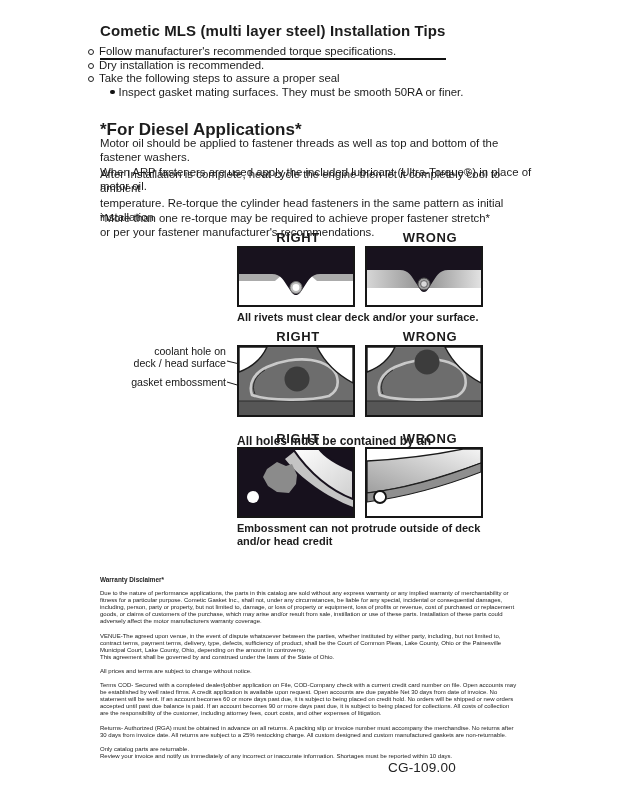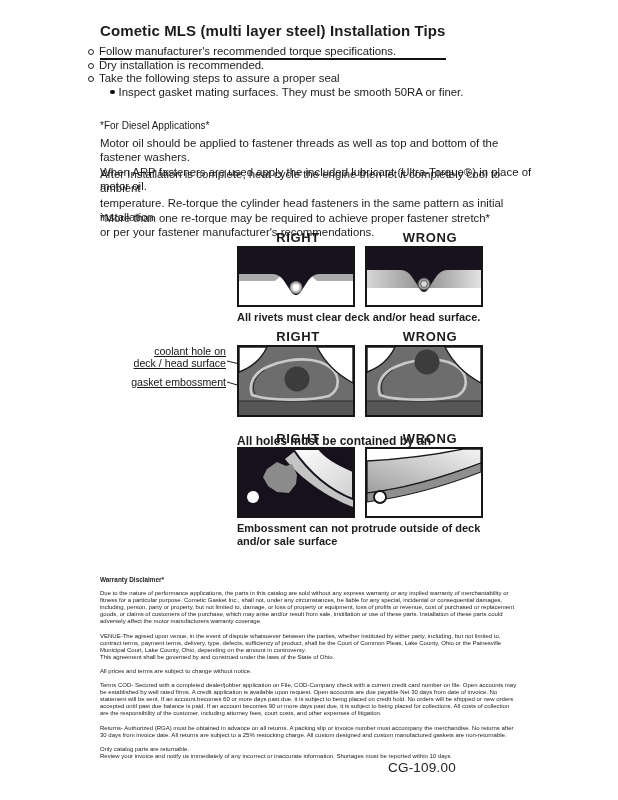--- a/index.html
+++ b/index.html
@@ -7,36 +7,36 @@
   .abs{position:absolute;}
   
   .doc-title{left:100px;top:22px;font-size:15px;font-weight:bold;border-bottom:2px solid #111;padding-bottom:19px;letter-spacing:.1px;}
   
   .bullets{left:88px;top:45px;width:450px;font-size:11.4px;line-height:13.6px;}
   .b-row{display:flex;align-items:flex-start;}
   .b-ring{width:4px;height:4px;border:1.2px solid #222;border-radius:50%;margin:4px 5px 0 0;flex:none;}
   .b-sub{margin-left:22px;}
   .b-dot{width:4.6px;height:4.6px;background:#111;border-radius:50%;margin:4px 4px 0 0;flex:none;}
   
-  .diesel-h{left:100px;top:120px;font-size:10px;font-weight:normal;}
+  .diesel-h{left:100px;top:120px;font-size:17px;font-weight:bold;}
   .para{left:100px;width:438px;font-size:11.4px;line-height:14.4px;white-space:pre-line;}
   .p1{top:136px;} .p2{top:167px;} .p3{top:211px;}
   
   .dg-row{display:block;}
   .dg-headers{display:flex;gap:10px;}
   .dg-head{width:122px;text-align:center;font-size:13px;font-weight:bold;letter-spacing:.6px;line-height:14px;}
   .dg-panels{display:flex;gap:10px;margin-top:1px;}
   .panel{border:2px solid #161616;width:114px;background:#fff;font-size:0;flex:none;}
   .dg-caption{font-size:11px;font-weight:bold;margin-top:4px;line-height:12.5px;white-space:pre-line;}
   .row1{left:237px;top:231px;}
   .row2{left:110px;top:330px;width:381px;height:105px;}
   .row3{left:237px;top:432px;}
   .row2-panels-wrap{position:absolute;left:127px;top:0;}
   .row2-caption{position:absolute;left:127px;top:104px;font-size:12px;font-weight:bold;}
-  .lbl{position:absolute;width:116px;text-align:right;font-size:10.6px;line-height:11.6px;color:#161616;text-decoration:underline;}
+  .lbl{position:absolute;width:116px;text-align:right;font-size:10.6px;line-height:11.6px;color:#161616;}
   .lbl-coolant{left:0;top:16px;}
   .lbl-emboss{left:0;top:47px;}
   .leader-svg{position:absolute;left:0;top:0;pointer-events:none;}
   
   .warranty{left:100px;top:576px;width:432px;font-size:6px;line-height:7.1px;color:#222;}
   .w-head{font-weight:bold;font-size:6.4px;margin-bottom:7px;}
   .w-para{margin:0 0 7px 0;white-space:pre-line;}
   
   .footer-code{left:388px;top:760px;font-size:13.5px;letter-spacing:.2px;color:#232323;text-align:center;}
 </style>
@@ -98,21 +98,21 @@
           </linearGradient>
         </defs>
         <rect width="114" height="57" fill="#ffffff"></rect>
         <rect x="0" y="22" width="114" height="18" fill="url(#g1)"></rect>
         <path d="M0,0 H114 V22 H81 C72,22 69,29 65,35 C61,41 60,44 57,44 C54,44 53,41 49,35 C45,29 42,22 33,22 H0 Z" fill="#18121e"></path>
         <circle cx="57" cy="36" r="6" fill="#9f9f9f" stroke="#4a4a4a" stroke-width="1"></circle>
         <circle cx="57" cy="36" r="3.4" fill="#d9d9d9" stroke="#4a4a4a" stroke-width="0.8"></circle>
       </svg>
     </div>
   </div>
-  <div class="dg-caption">All rivets must clear deck and/or head surface.</div>
+  <div class="dg-caption">All rivets must clear deck and/or your surface.</div>
 </div>
 
 <div class="abs row2">
   <div class="lbl lbl-coolant" style="white-space:pre-line">coolant hole on
 deck / head surface</div>
   <div class="lbl lbl-emboss">gasket embossment</div>
   <svg class="leader-svg" width="381" height="105">
     <line x1="117" y1="31" x2="184" y2="47" stroke="#1a1a1a" stroke-width="1"></line>
     <line x1="117" y1="52" x2="151" y2="62" stroke="#1a1a1a" stroke-width="1"></line>
   </svg>
@@ -181,21 +181,21 @@
           </linearGradient>
         </defs>
         <rect width="114" height="67" fill="#ffffff"></rect>
         <path d="M0,12 C34,10 72,5 96,0 H114 V14 C76,28 34,40 0,44 Z" fill="url(#g3)" stroke="#1a1a1a" stroke-width="1.3"></path>
         <path d="M0,44 C36,40 78,28 114,14 L114,23 C78,37 38,48 0,53 Z" fill="#8f8f8f" stroke="#1a1a1a" stroke-width="1.1"></path>
         <circle cx="13" cy="48" r="6" fill="#ffffff" stroke="#141414" stroke-width="1.8"></circle>
       </svg>
     </div>
   </div>
   <div class="dg-caption">Embossment can not protrude outside of deck
-and/or sale surface</div>
+and/or head credit</div>
 </div>
 
 <div class="abs warranty">
   <div class="w-head">Warranty Disclaimer*</div>
   <p class="w-para">Due to the nature of performance applications, the parts in this catalog are sold without any express warranty or any implied warranty of merchantability or
 fitness for a particular purpose.  Cometic Gasket Inc., shall not, under any circumstances, be liable for any special, incidental or consequential damages,
 including, person, party or property, but not limited to, damage, or loss of property or equipment, loss of profits or revenue, cost of purchased or replacement
 goods, or claims of customers of the purchase, which may arise and/or result from sale, instillation or use of these parts.  Installation of these parts could
 adversely affect the motor manufacturers warranty coverage.</p>
   <p class="w-para">VENUE-The agreed upon venue, in the event of dispute whatsoever between the parties, whether instituted by either party, including, but not limited to,

